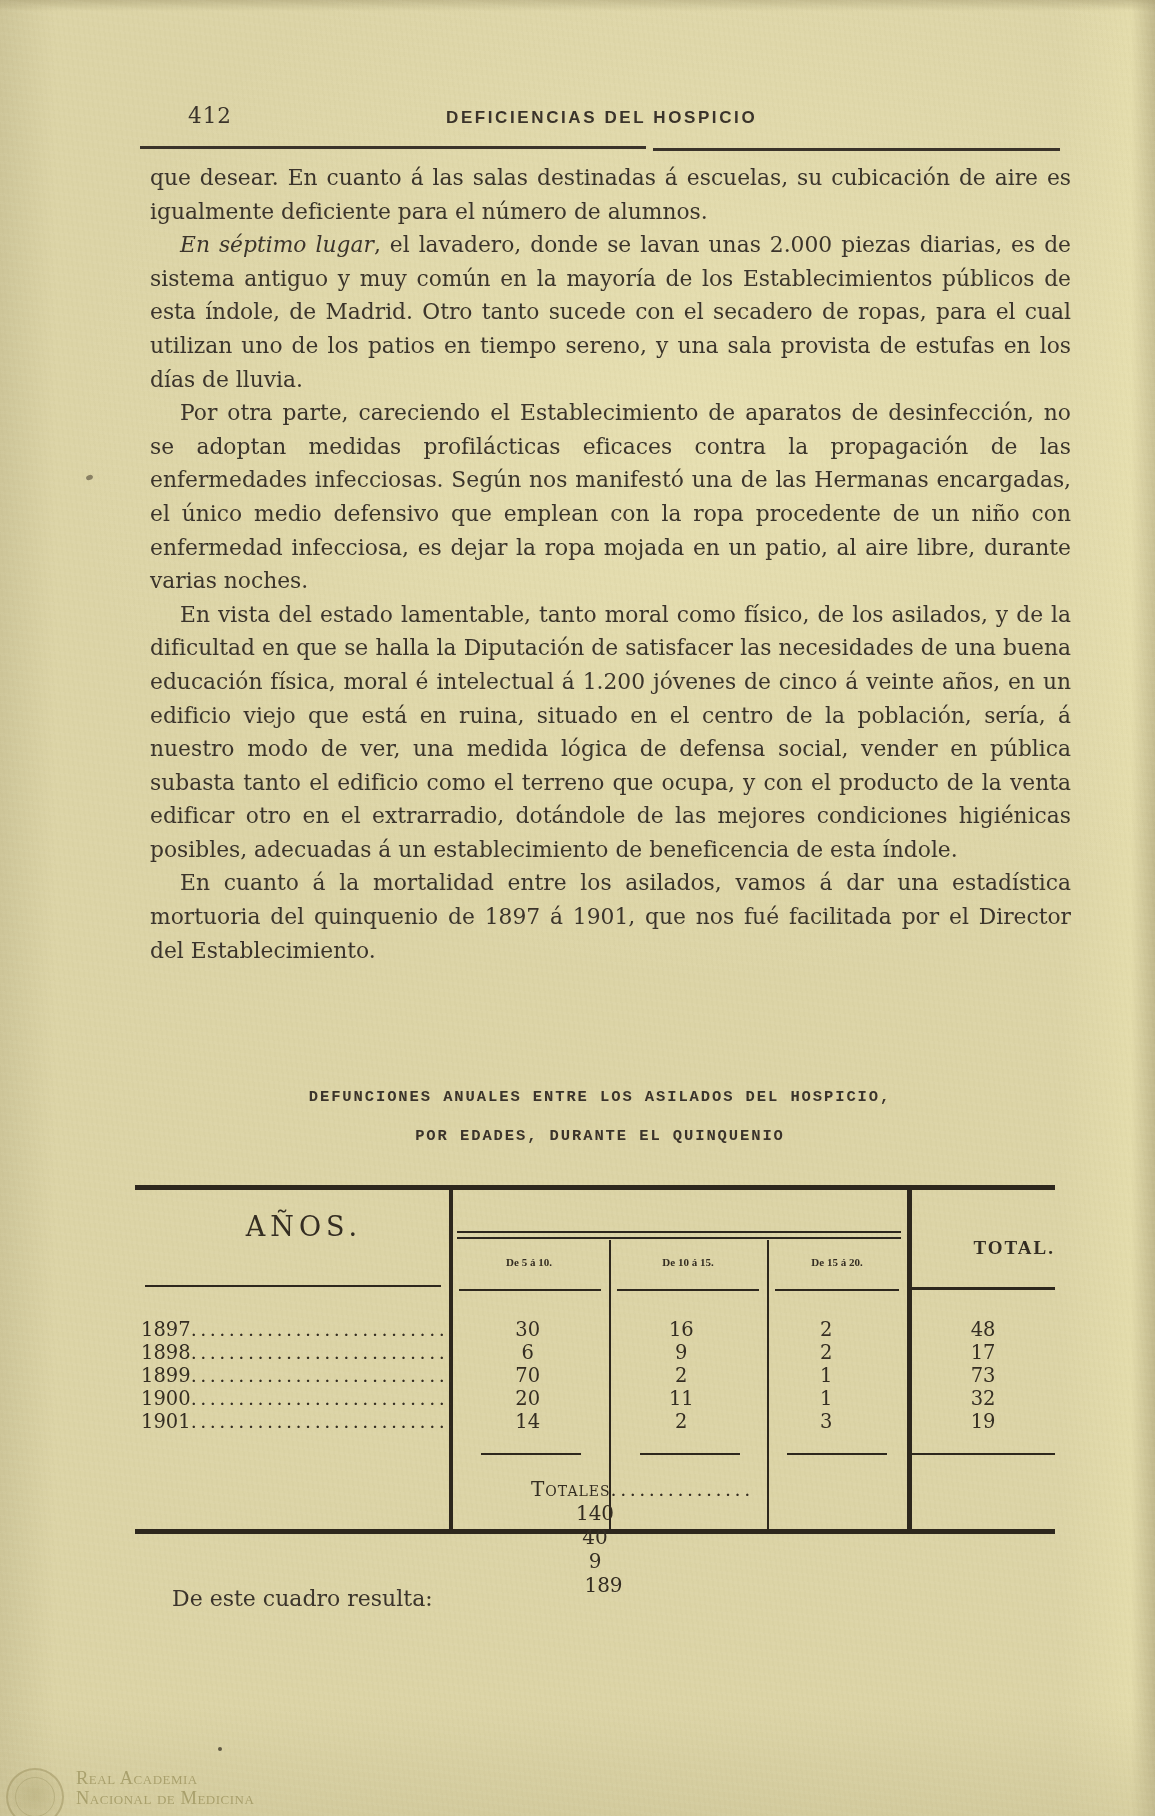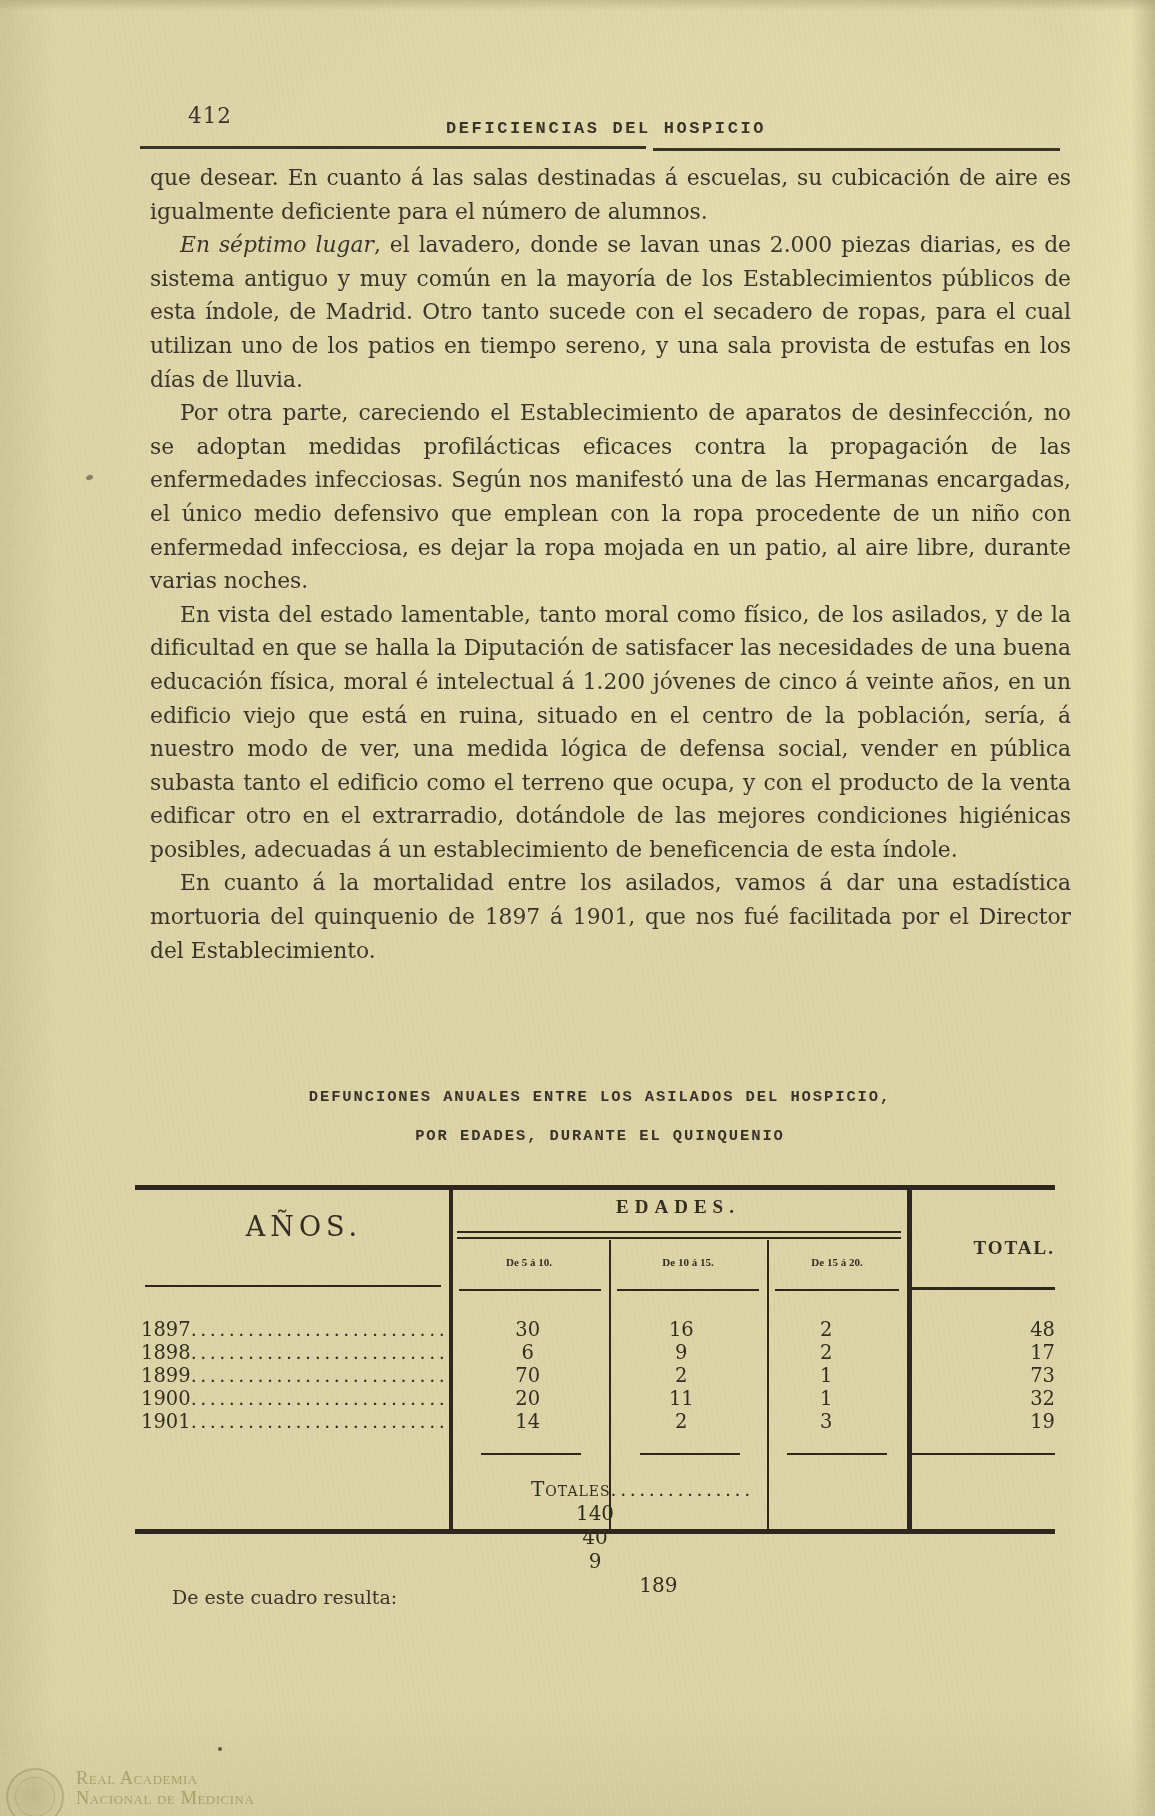--- a/index.html
+++ b/index.html
@@ -13,22 +13,22 @@
       repeating-linear-gradient(7deg, rgba(255,255,240,.03) 0 3px, rgba(0,0,0,0) 3px 8px),
       radial-gradient(ellipse 900px 760px at 62% 24%, rgba(240,233,187,.55), rgba(0,0,0,0) 72%),
       linear-gradient(180deg, rgba(170,160,118,.55) 0px, rgba(170,160,118,0) 11px),
       linear-gradient(0deg, rgba(200,191,146,.45) 0px, rgba(200,191,146,0) 110px),
       linear-gradient(90deg, rgba(168,158,118,.28) 0px, rgba(168,158,118,0) 55px),
       linear-gradient(270deg, rgba(148,138,98,.38) 0px, rgba(235,228,177,.5) 24px, rgba(235,228,177,0) 95px);
   }
   .abs{position:absolute;}
   
   .pageno{left:188px; top:103px; font-size:21.5px; letter-spacing:1px;}
-  .rtitle{left:446px; top:119px; font-size:17px; letter-spacing:2.6px; font-weight:bold;
-          font-family:Liberation Mono, monospace; white-space:nowrap; color:#3a332a;}
+  .rtitle{left:446px; top:108px; font-size:17px; letter-spacing:2.6px; font-weight:bold;
+          font-family:Liberation Sans, sans-serif; white-space:nowrap; color:#3a332a;}
   .hrule-a{left:140px; top:146px; width:506px; height:3px; background:#3a332a;}
   .hrule-b{left:653px; top:148px; width:407px; height:2.5px; background:#3a332a;}
   
   .bodytext{left:150px; top:161px; width:921px; font-size:21.8px; line-height:33.6px;
             text-align:justify; hyphens:auto; -webkit-hyphens:auto;}
   .bodytext p{margin:0;}
   .bodytext p.ind{text-indent:30px;}
   .mdot{left:86px; top:475px; width:7px; height:5px; border-radius:50%;
         background:rgba(70,60,45,.55); transform:rotate(-20deg);}
   
@@ -65,29 +65,29 @@
        font-family:"Liberation Serif",serif;}
   .sub1{left:318px; width:152px;}
   .sub2{left:476px; width:154px;}
   .sub3{left:634px; width:136px;}
   .rows{left:0; top:133px; width:920px;}
   .drow{display:flex; height:23px; align-items:center; font-size:19.5px;}
   .c-year{width:316px; display:flex; align-items:baseline; padding-left:6px; box-sizing:border-box;}
   .c2{width:158px; text-align:center;}
   .c3{width:158px; text-align:center;}
   .c4{width:140px; text-align:center;}
-  .c5{width:148px; text-align:right;margin-left:17px;}
+  .c5{width:148px; text-align:center;margin-left:17px;}
   .leader{flex:1; overflow:hidden; white-space:nowrap;}
   .leader::after{content:"....................................................";
                  letter-spacing:3.5px; font-size:19px;}
   .trow{left:0; top:292px; width:920px; display:flex; align-items:center; font-size:20px;flex-direction:column;}
   .totlabel{margin-left:88px; width:218px; display:flex; align-items:baseline;
             font-variant:small-caps; letter-spacing:1px; font-size:20px;}
   
-  .closing{left:150px; top:1586px; width:920px; font-size:19px; text-indent:22px;}
+  .closing{left:150px; top:1586px; width:920px; font-size:22px; text-indent:22px;}
   
   .wm{left:6px; top:1768px; display:flex; gap:12px; align-items:flex-start;}
   .wm-seal{width:58px; height:58px; border-radius:50%;
            border:2px solid rgba(150,140,88,.45);
            background:radial-gradient(circle at 50% 45%, rgba(158,148,95,.30), rgba(158,148,95,.05) 70%);
            box-sizing:border-box; position:relative;}
   .wm-seal::after{content:""; position:absolute; inset:7px; border-radius:50%;
            border:1px solid rgba(150,140,88,.35);}
   .wm-text{font-family:"Liberation Serif",serif; font-variant:small-caps;
            font-size:18.5px; line-height:20px; color:rgba(148,138,84,.68); letter-spacing:.5px;}
@@ -129,21 +129,20 @@
     <div class="rl r-sub1"></div>
     <div class="rl r-sub2"></div>
     <div class="rl r-sub3"></div>
     <div class="rl r-totalhead"></div>
     <div class="rl r-mid1"></div>
     <div class="rl r-mid2"></div>
     <div class="rl r-mid3"></div>
     <div class="rl r-midt"></div>
 
     <div class="abs th-anos">AÑOS.</div>
-    <div class="abs th-edades">EDADES.</div>
     <div class="abs th-total">TOTAL.</div>
     <div class="abs sub sub1">De 5 á 10.</div>
     <div class="abs sub sub2">De 10 á 15.</div>
     <div class="abs sub sub3">De 15 á 20.</div>
 
     <div class="abs rows">
       <div class="drow">
         <div class="c-year">
             <span>1897</span>
             <span class="leader"></span>

